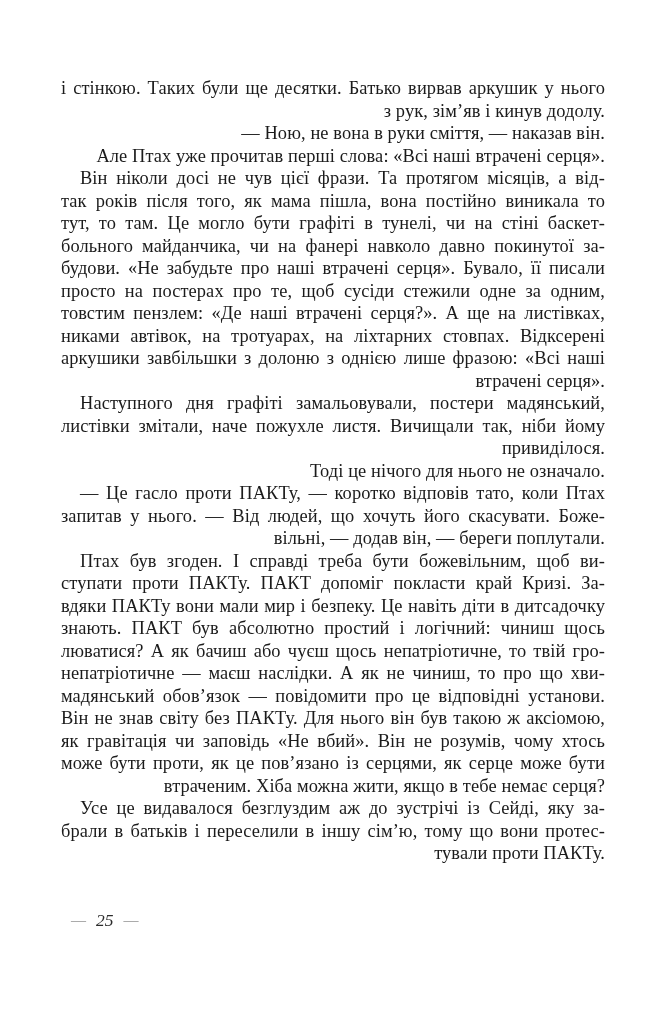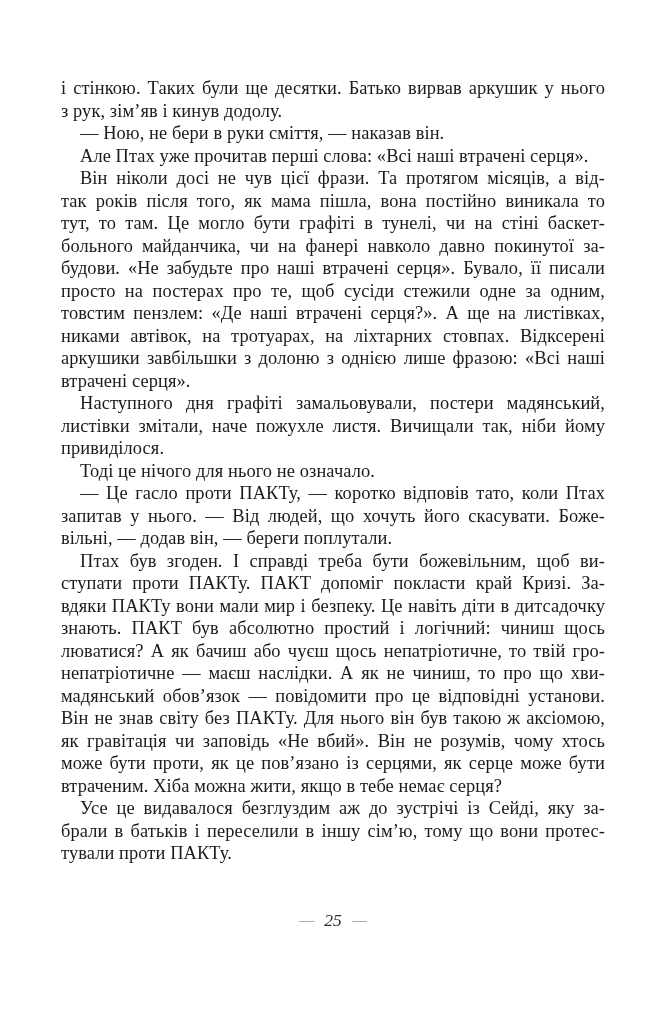--- a/index.html
+++ b/index.html
@@ -19,37 +19,36 @@
   .text-block {
     position: absolute;
     left: 61px;
     top: 77px;
     width: 544px;
   }
   .line {
     font-size: 18.4px;
     line-height: 22.5px;
     color: #1b1b1b;
-    text-align: left;
+    text-align: right;
     white-space: normal;
     letter-spacing: 0.1px;
   }
   .line.fill {
     text-align: justify;
     text-align-last: justify;
   }
   .line.indent {
     text-indent: 19px;
   }
   .folio {
     position: absolute;
     left: 61px;
     top: 908px;
     width: 544px;
-    text-align: center;
     font-size: 17.5px;
     line-height: 24px;
     font-style: italic;
     color: #2b2b2b;
   }
   .folio .dash {
     color: #909090;
     font-style: normal;
     font-size: 15px;
     margin: 0 10px;
@@ -57,21 +56,21 @@
     top: -1px;
   }
 </style>
 </head>
 <body>
 
 <div class="book-page">
   <div class="text-block">
     <div class="line fill">і стінкою. Таких були ще десятки. Батько вирвав аркушик у нього</div>
     <div class="line">з рук, зім’яв і кинув додолу.</div>
-    <div class="line indent">— Ною, не бери в руки сміття, — наказав він.</div>
+    <div class="line indent">— Ною, не вона в руки сміття, — наказав він.</div>
     <div class="line indent">Але Птах уже прочитав перші слова: «Всі наші втрачені серця».</div>
     <div class="line indent fill">Він ніколи досі не чув цієї фрази. Та протягом місяців, а від-</div>
     <div class="line fill">так років після того, як мама пішла, вона постійно виникала то</div>
     <div class="line fill">тут, то там. Це могло бути графіті в тунелі, чи на стіні баскет-</div>
     <div class="line fill">больного майданчика, чи на фанері навколо давно покинутої за-</div>
     <div class="line fill">будови. «Не забудьте про наші втрачені серця». Бувало, її писали</div>
     <div class="line fill">просто на постерах про те, щоб сусіди стежили одне за одним,</div>
     <div class="line fill">товстим пензлем: «Де наші втрачені серця?». А ще на листівках,</div>
     <div class="line fill">никами автівок, на тротуарах, на ліхтарних стовпах. Відксерені</div>
     <div class="line fill">аркушики завбільшки з долоню з однією лише фразою: «Всі наші</div>

